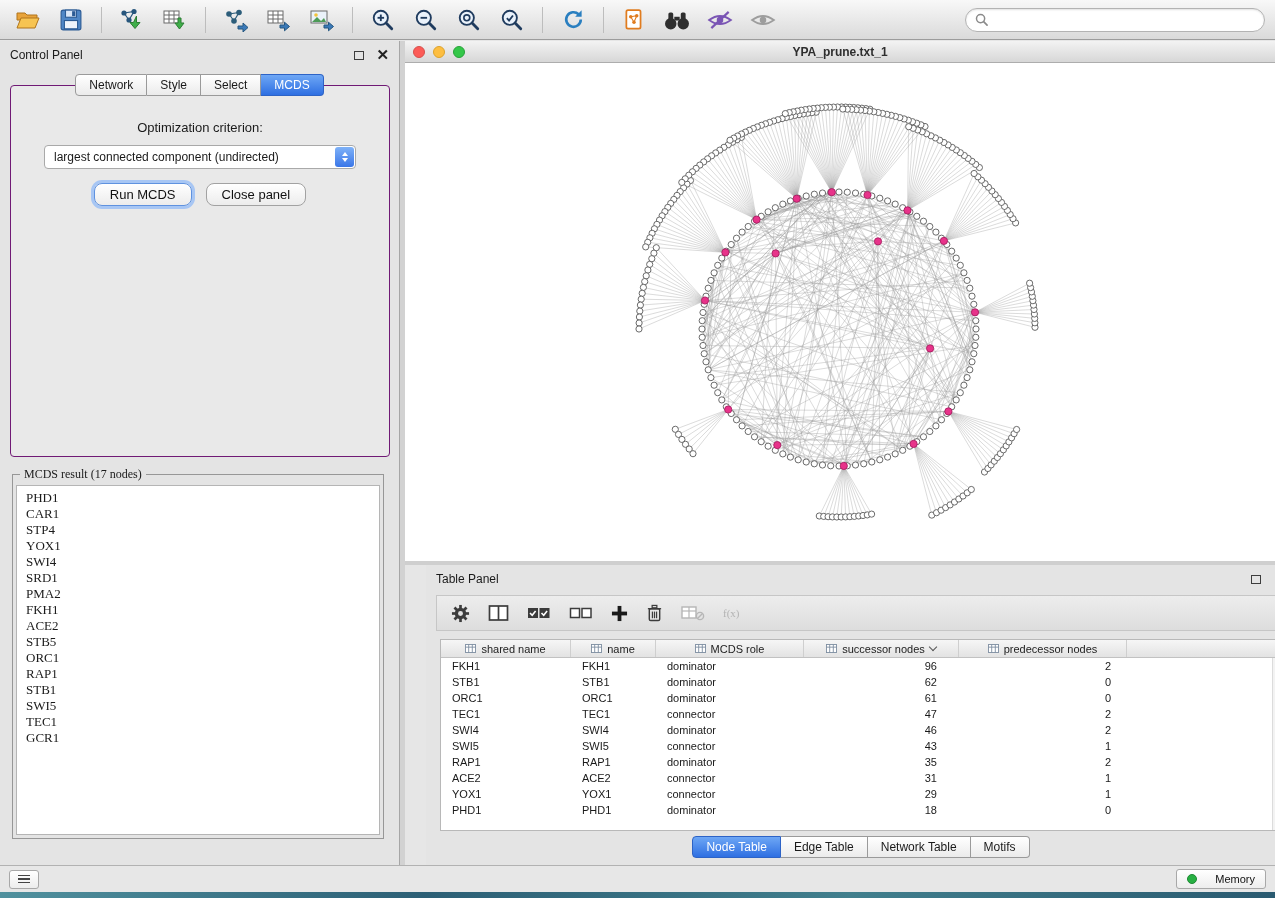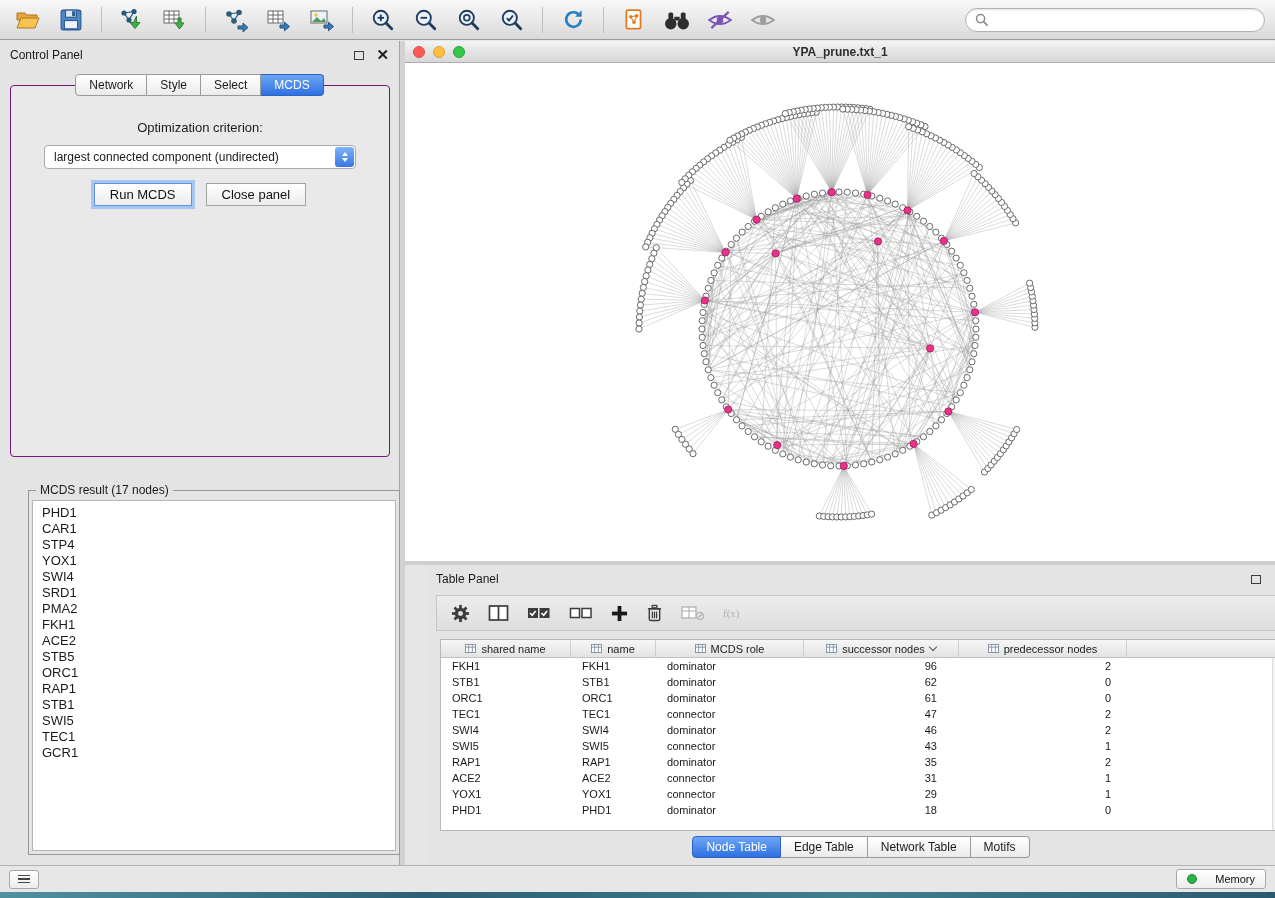--- a/index.html
+++ b/index.html
@@ -44,24 +44,24 @@
   .opt-label { margin-top:34px; text-align:center; font-size:13px; }
   .dropdown { width:312px; height:24px; margin:10px auto 0; background:#fff; border:1px solid #a9a9a9; border-radius:4px;
               display:flex; align-items:center; padding-left:9px; font-size:12px; position:relative; }
   .dd-text { white-space:nowrap; overflow:hidden; }
   .combo-btn { position:absolute; right:1px; top:1px; bottom:1px; width:19px; border-radius:3px;
                background:linear-gradient(#7fb2f8,#3a76e8); display:flex; flex-direction:column; align-items:center; justify-content:center; }
   .combo-btn .up { width:0; height:0; border-left:3.5px solid transparent; border-right:3.5px solid transparent; border-bottom:4.5px solid #fff; margin-bottom:2.5px; }
   .combo-btn .dn { width:0; height:0; border-left:3.5px solid transparent; border-right:3.5px solid transparent; border-top:4.5px solid #fff; }
   .btn-row { margin-top:14px; display:flex; justify-content:center; gap:14px; }
   .mac-btn { font-family:"Liberation Sans",sans-serif; font-size:13px; padding:3px 15px; background:linear-gradient(#ffffff,#ececec);
-             border:1px solid #a2a2a2; border-radius:0; color:#111; }
+             border:1px solid #a2a2a2; border-radius:8px; color:#111; }
   .mac-btn.focused { border-color:#5f92df; box-shadow:0 0 0 3px #a7c6f4; }
 
-  #mcds-fieldset { position:absolute; left:12px; top:426px; width:372px; height:372px; border:1px solid #979797; margin:16px; padding:3px; background:transparent; }
+  #mcds-fieldset { position:absolute; left:12px; top:426px; width:372px; height:372px; border:1px solid #979797; margin:0; padding:3px; background:transparent;font-family:Liberation Serif, serif; }
   #mcds-fieldset legend { font-size:12px; padding:0 4px; margin-left:4px; }
   .mcds-list { width:100%; height:100%; background:#fff; border:1px solid #b5b5b5; overflow:hidden; padding:4px 0 0 9px; font-size:13px; }
   .mcds-item { line-height:16px; }
 
   
   #v-splitter { position:absolute; left:400px; top:41px; width:5px; height:824px; background:#d2d2d2; }
   #h-splitter { position:absolute; left:405px; top:561px; width:870px; height:4px; background:#cfcfcf; }
 
   
   #network-window { position:absolute; left:405px; top:41px; width:870px; height:520px; background:#fff; }

